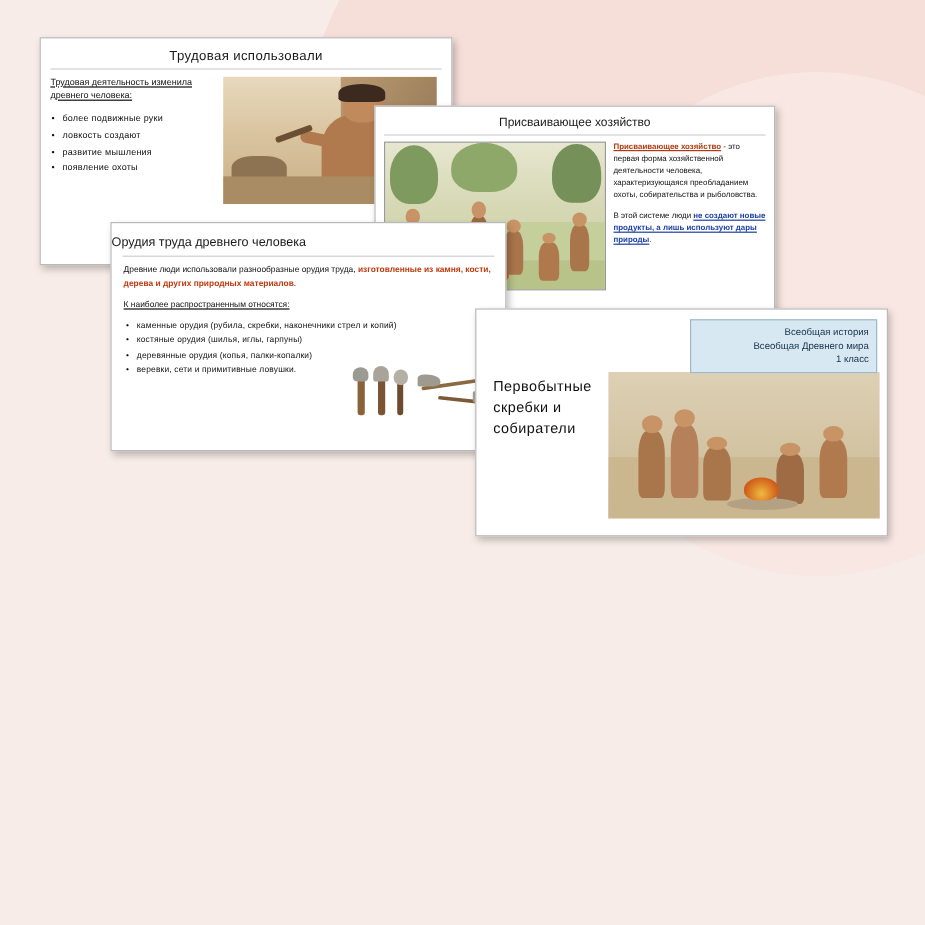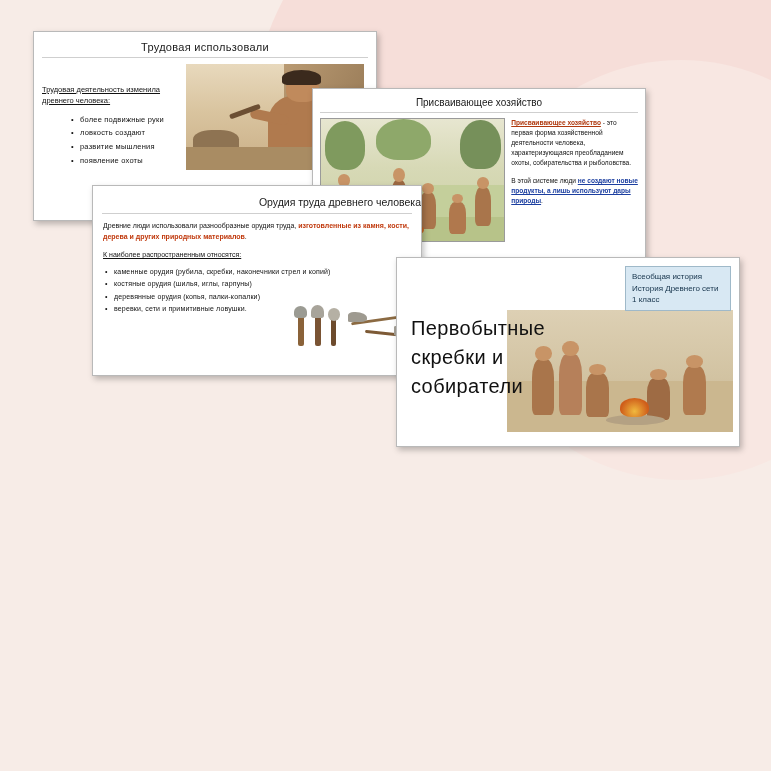--- a/index.html
+++ b/index.html
@@ -60,21 +60,20 @@
     letter-spacing: .3px;
   }
   #slide-labor .rule {
     height: 1px;
     background: #cfcfcf;
     margin: 0 8px 6px 8px;
   }
   #slide-labor .body {
     display: flex;
     padding: 0 8px;
-    align-items: flex-end;
   }
   #slide-labor .textcol {
     width: 140px;
     font-size: 7.5px;
     line-height: 1.45;
     color: #111;
   }
   #slide-labor .lead {
     text-decoration: underline;
     margin-bottom: 8px;
@@ -82,21 +81,20 @@
   }
   #slide-labor ul {
     margin: 0;
     padding-left: 10px;
     list-style: none;
   }
   #slide-labor li {
     position: relative;
     margin-bottom: 3px;
     letter-spacing: .2px;
-    margin-left: 28px;
   }
   #slide-labor li:before {
     content: "•";
     position: absolute;
     left: -9px;
   }
   .pic {
     background: #cdb79a;
     position: relative;
     overflow: hidden;
@@ -263,21 +261,21 @@
   }
 
   
   #slide-tools {
     left: 92px;
     top: 185px;
     width: 330px;
     height: 191px;
   }
   #slide-tools .title {
-    text-align: right;
+    text-align: left;
     font-size: 10.5px;
     color: #1a1a1a;
     margin: 10px 0 5px 0;
   }
   #slide-tools .rule {
     height: 1px;
     background: #cfcfcf;
     margin: 0 9px 7px 9px;
   }
   #slide-tools .content {
@@ -328,35 +326,36 @@
   #slide-title {
     left: 396px;
     top: 257px;
     width: 344px;
     height: 190px;
   }
   #slide-title .corner {
     position: absolute;
     right: 8px;
     top: 8px;
-    width: 106px;
+    width: 156px;
     background: #d8e8f3;
     border: 1px solid #9fb9c9;
     padding: 4px 6px;
     font-size: 8px;
     line-height: 1.45;
+    text-align: right;
     color: #14324a;
     box-sizing: border-box;
   }
   #slide-title .maintitle {
     position: absolute;
     left: 14px;
     top: 56px;
     width: 150px;
-    font-size: 20px;
+    font-size: 12px;
     line-height: 1.45;
     color: #111;
     letter-spacing: .4px;
   }
   #slide-title .pic {
     position: absolute;
     left: 110px;
     top: 52px;
     width: 226px;
     height: 122px;
@@ -497,21 +496,21 @@
       <div class="fig h1"></div>
       <div class="fig h2"></div>
       <div class="fig h3"></div>
       <div class="fig h4"></div>
       <div class="fig h5"></div>
       <div class="stones"></div>
       <div class="fire2"></div>
     </div>
     <div class="corner">
       <div>Всеобщая история</div>
-      <div>История Древнего сети</div>
+      <div>Всеобщая Древнего мира</div>
       <div>1 класс</div>
     </div>
     <div class="maintitle">
       <div>Первобытные</div>
       <div>скребки и</div>
       <div>собиратели</div>
     </div>
   </div>
 
 </div>

